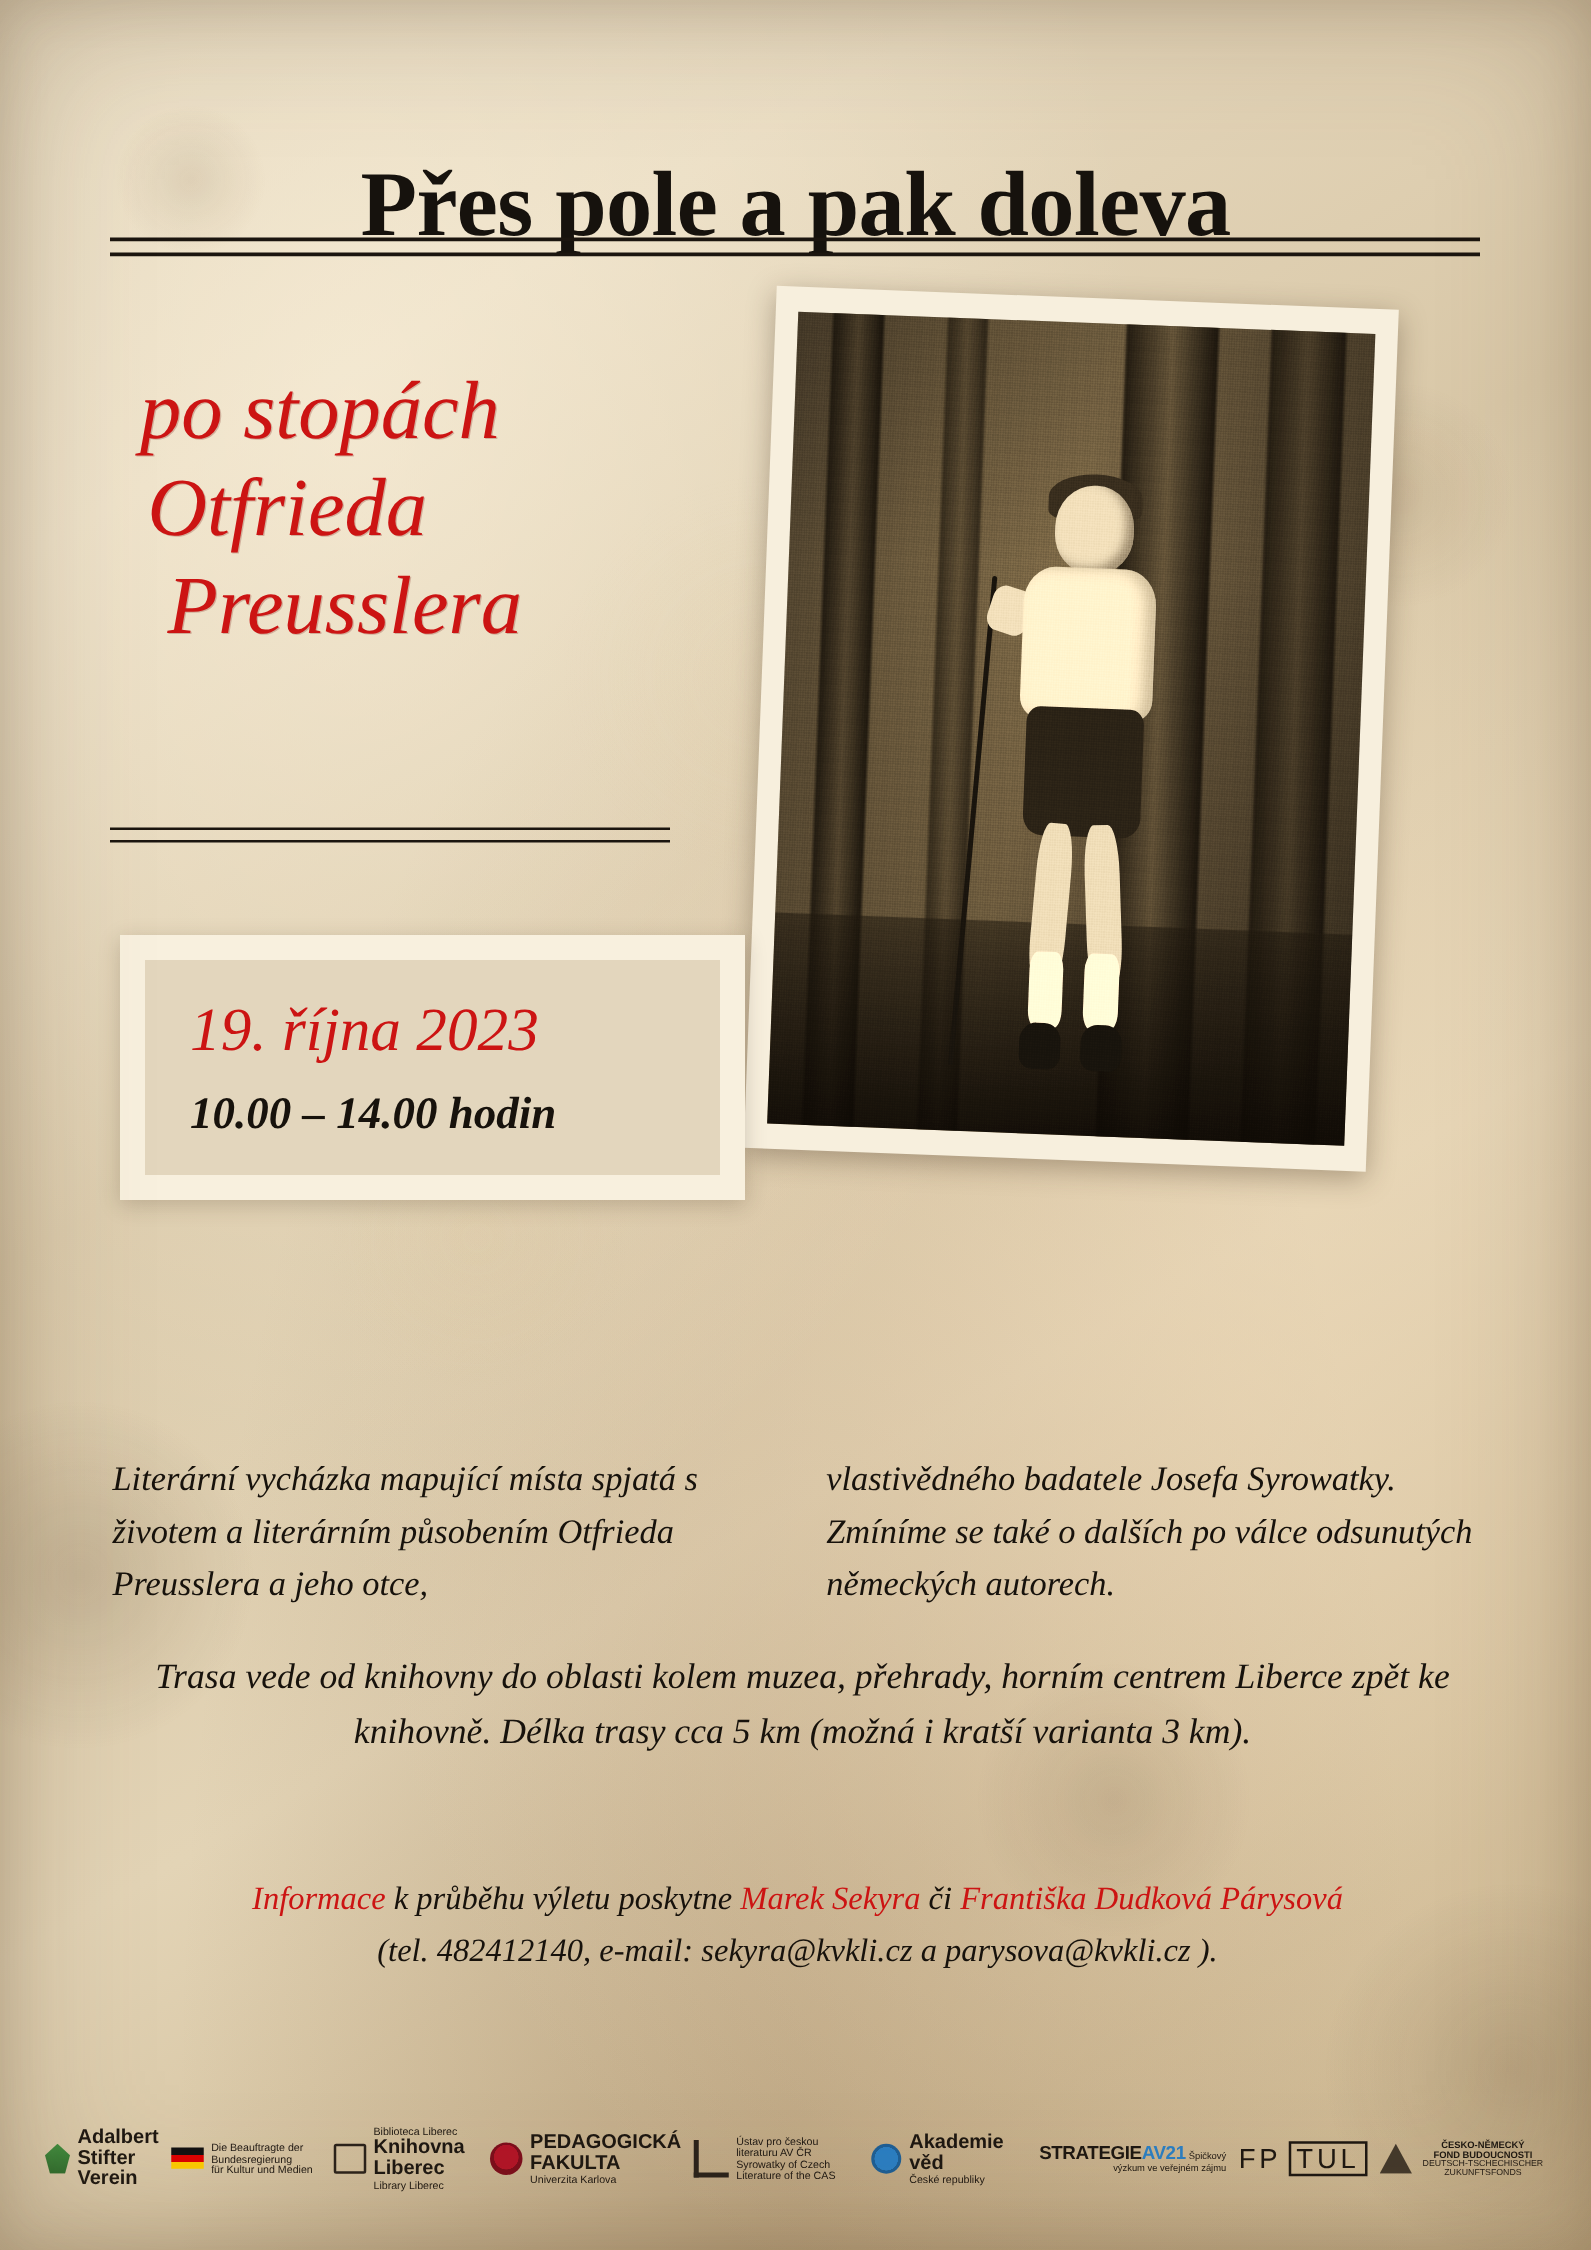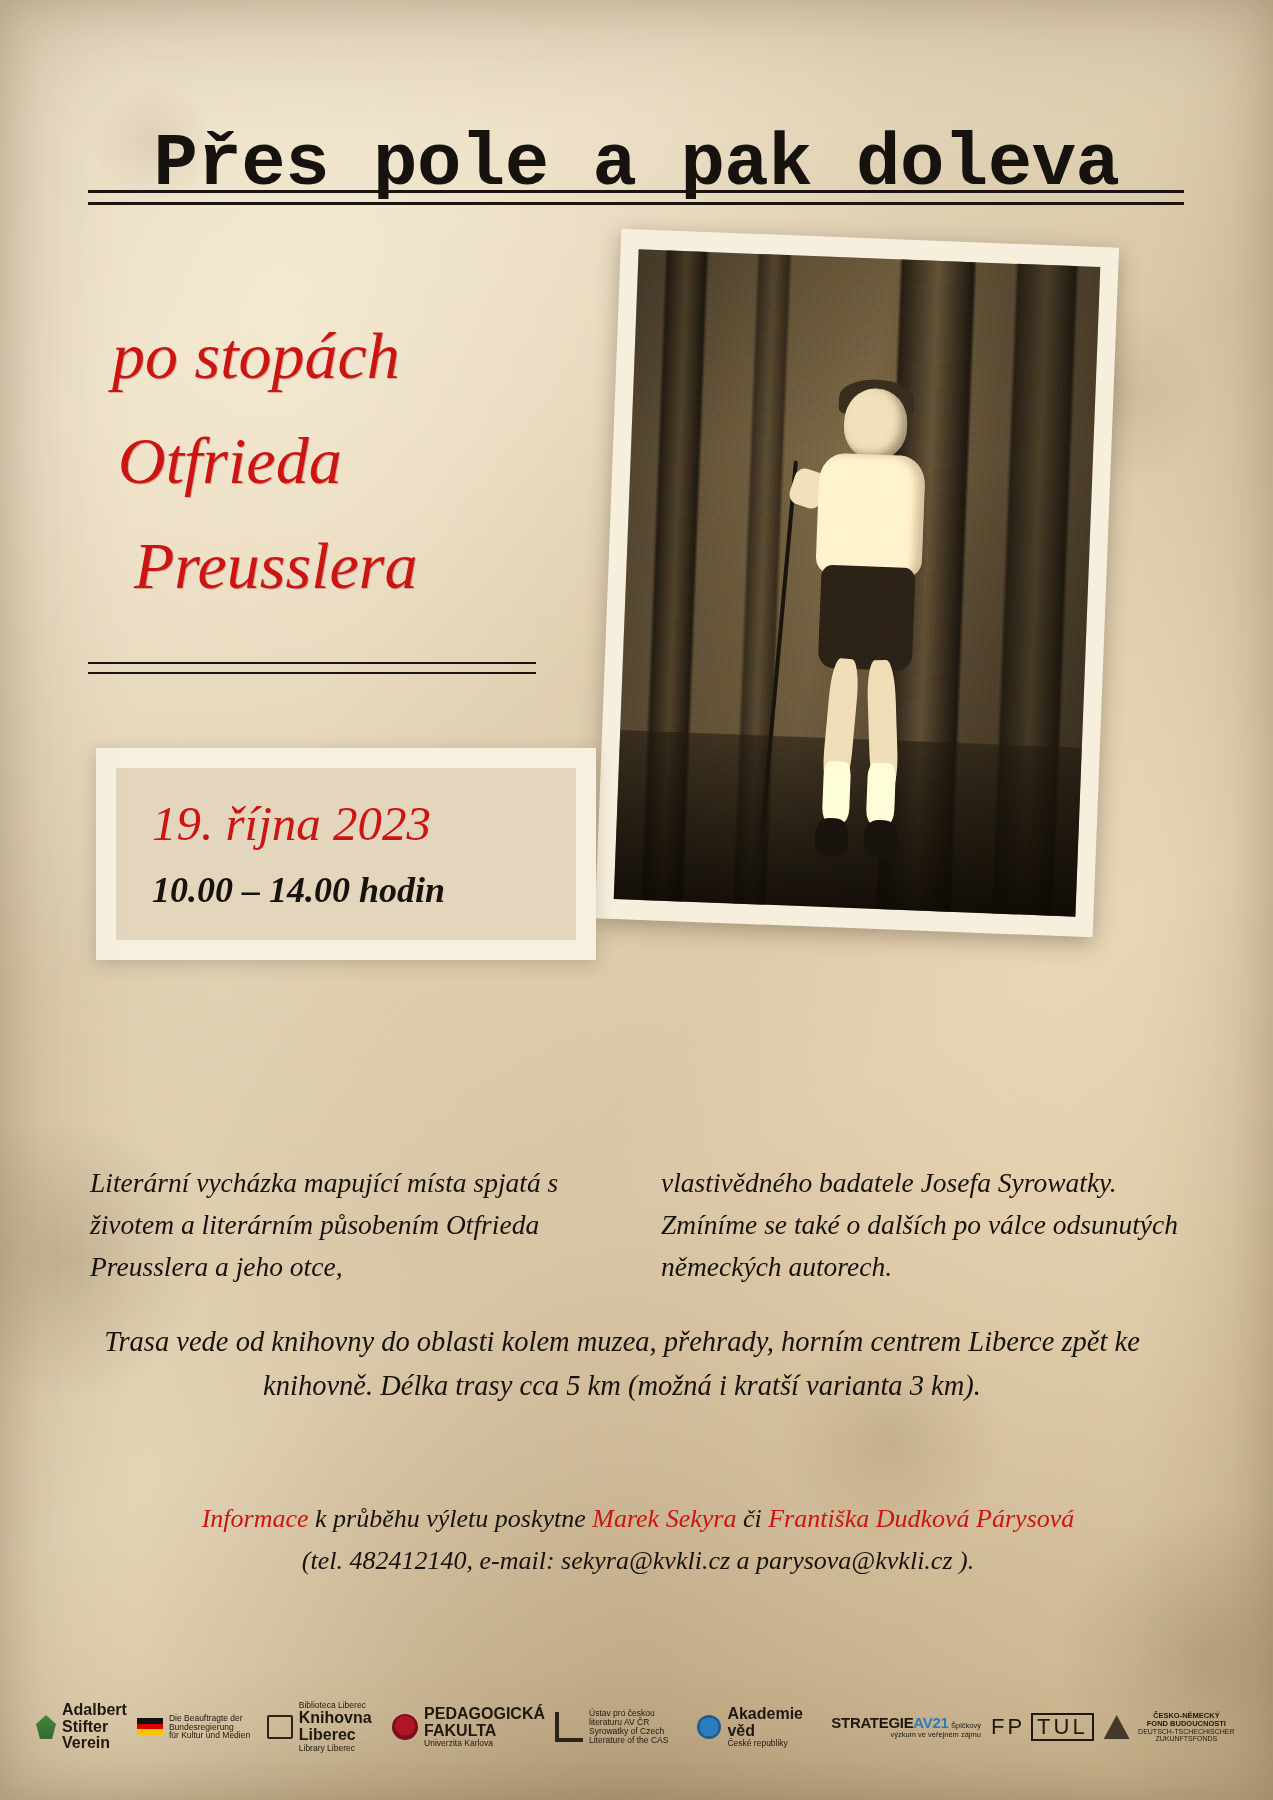--- a/index.html
+++ b/index.html
@@ -44,21 +44,21 @@
     box-shadow: inset 0 0 120px rgba(96,72,42,0.32), inset 0 0 40px rgba(96,72,42,0.18);
   }
 
   
   .title {
     position: absolute;
     left: 0;
     right: 0;
     top: 72px;
     text-align: center;
-    font-family: Liberation Mono, monospace;
+    font-family: Liberation Serif, serif;
     font-size: 74px;
     letter-spacing: -0.5px;
     color: #16120d;
     white-space: nowrap;
   }
   .rule-top {
     position: absolute;
     left: 88px;
     width: 1096px;
     top: 190px;
@@ -72,21 +72,21 @@
     position: absolute;
     left: 112px;
     top: 290px;
     width: 470px;
     color: #cc1413;
     font-style: italic;
     font-size: 66px;
     line-height: 1.18;
     text-shadow: 1px 1px 0 rgba(120,20,10,0.25);
   }
-  .subtitle .line { display: block; white-space: nowrap; margin-top: 27px; }
+  .subtitle .line { display: block; white-space: nowrap; }
   .subtitle .l1 { margin-left: 0px; }
   .subtitle .l2 { margin-left: 6px; }
   .subtitle .l3 { margin-left: 22px; }
 
   .rule-mid {
     position: absolute;
     left: 88px;
     width: 448px;
     top: 662px;
     height: 8px;
@@ -251,21 +251,21 @@
     gap: 46px;
     font-style: italic;
     font-size: 27.5px;
     line-height: 1.52;
     color: #17120c;
   }
   .col { width: 525px; }
 
   .para-center {
     position: absolute;
-    left: 74px;
+    left: 94px;
     top: 1320px;
     width: 1096px;
     text-align: center;
     font-style: italic;
     font-size: 28.5px;
     line-height: 1.55;
     color: #17120c;
   }
 
   .contact {

